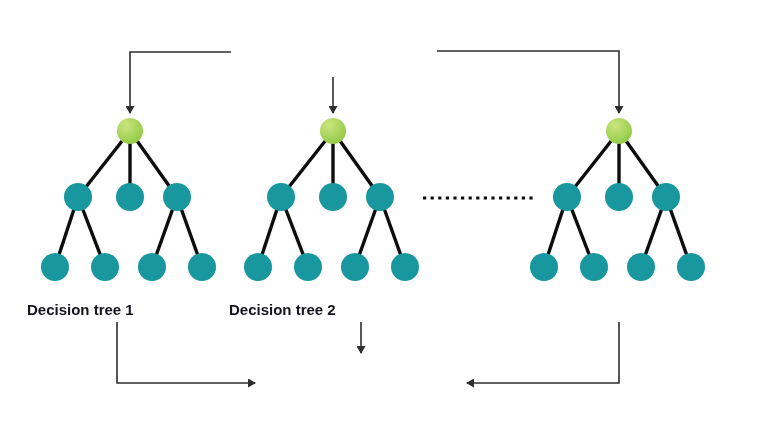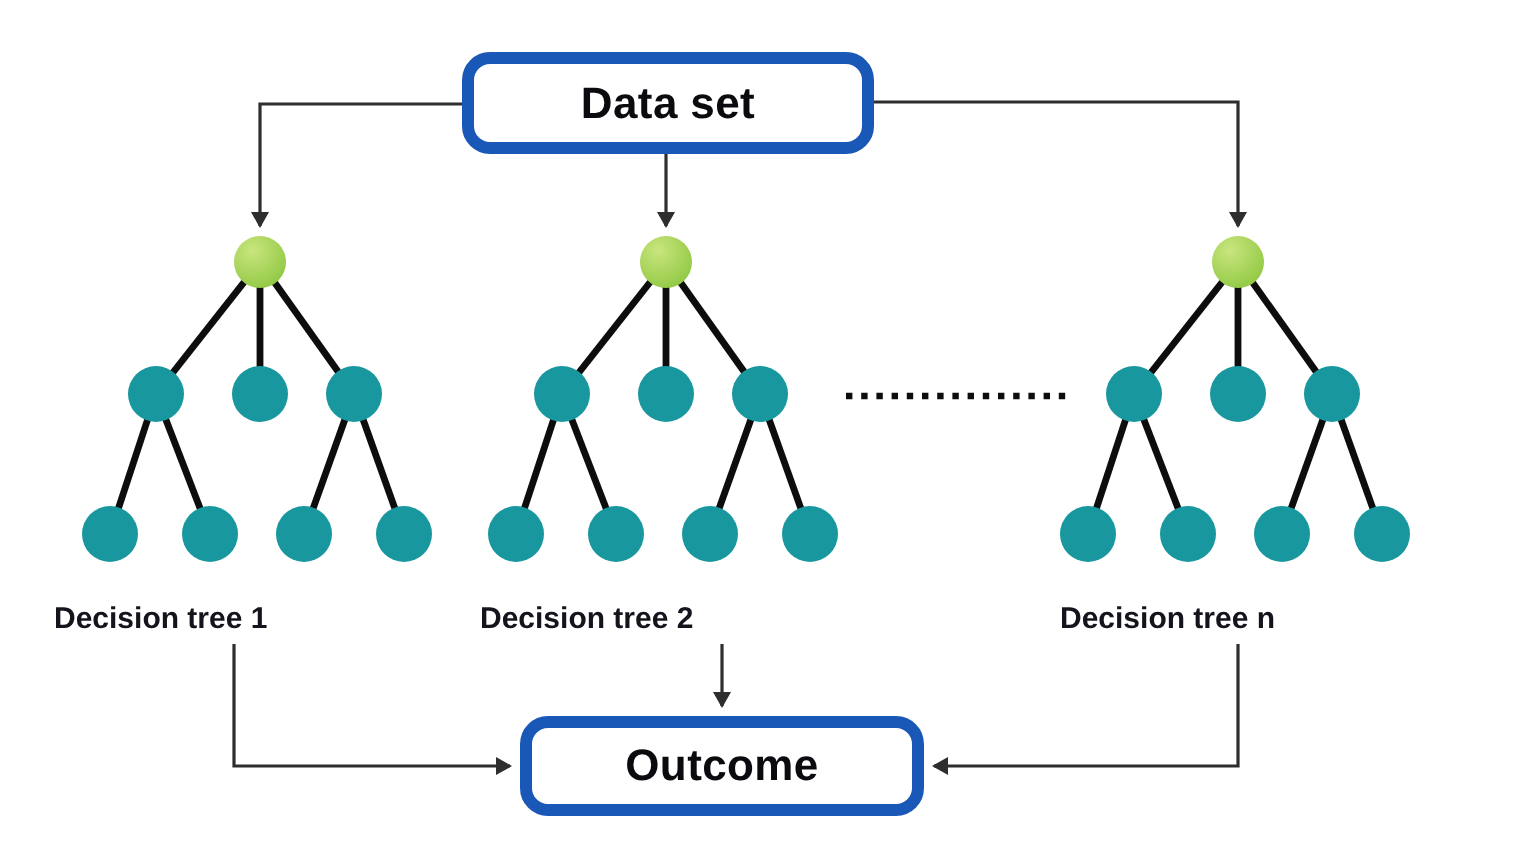--- a/index.html
+++ b/index.html
@@ -7,21 +7,21 @@
           font-family:"Liberation Sans",sans-serif;}
   #diagram-svg{position:absolute;left:0;top:0;width:768px;height:432px;}
   .box{position:absolute;box-sizing:border-box;background:#ffffff;border:6px solid #1a58b8;
        border-radius:14px;display:flex;align-items:center;justify-content:center;
        font-weight:700;font-size:22px;color:#0b0b0f;letter-spacing:0.2px;}
   #dataset-box{left:231px;top:26px;width:206px;height:51px;}
   #outcome-box{left:260px;top:358px;width:202px;height:50px;}
   .tree-label{position:absolute;top:301px;width:180px;text-align:left;
               font-weight:700;font-size:15px;color:#14141c;}
   #tree-label-1{left:27px;}
-  #tree-label-2{left:240px;}
+  #tree-label-2{left:229px;}
   #tree-label-n{left:530px;}
 </style>
 </head>
 <body>
 
 <div id="canvas">
 
   <svg id="diagram-svg" viewBox="0 0 768 432" xmlns="http://www.w3.org/2000/svg">
       <defs>
         <radialGradient id="rootGrad" cx="35%" cy="28%" r="85%">
@@ -85,25 +85,18 @@
         <circle cx="567" cy="197" r="14" fill="#18979e"></circle>
         <circle cx="619" cy="197" r="14" fill="#18979e"></circle>
         <circle cx="666" cy="197" r="14" fill="#18979e"></circle>
         <circle cx="544" cy="267" r="14" fill="#18979e"></circle>
         <circle cx="594" cy="267" r="14" fill="#18979e"></circle>
         <circle cx="641" cy="267" r="14" fill="#18979e"></circle>
         <circle cx="691" cy="267" r="14" fill="#18979e"></circle>
       </g>
     </svg>
 
-  <div class="box" id="dataset-box" style="border-color: rgb(26, 88, 184);">
-    <span>Data set</span>
-  </div>
 
-  <div class="box" id="outcome-box" style="border-color: rgb(26, 88, 184);">
-    <span>Outcome</span>
-  </div>
 
   <div class="tree-label" id="tree-label-1">Decision tree 1</div>
   <div class="tree-label" id="tree-label-2">Decision tree 2</div>
-  <div class="tree-label" id="tree-label-n">Decision tree n</div>
 
 </div>
 
 </body></html>

